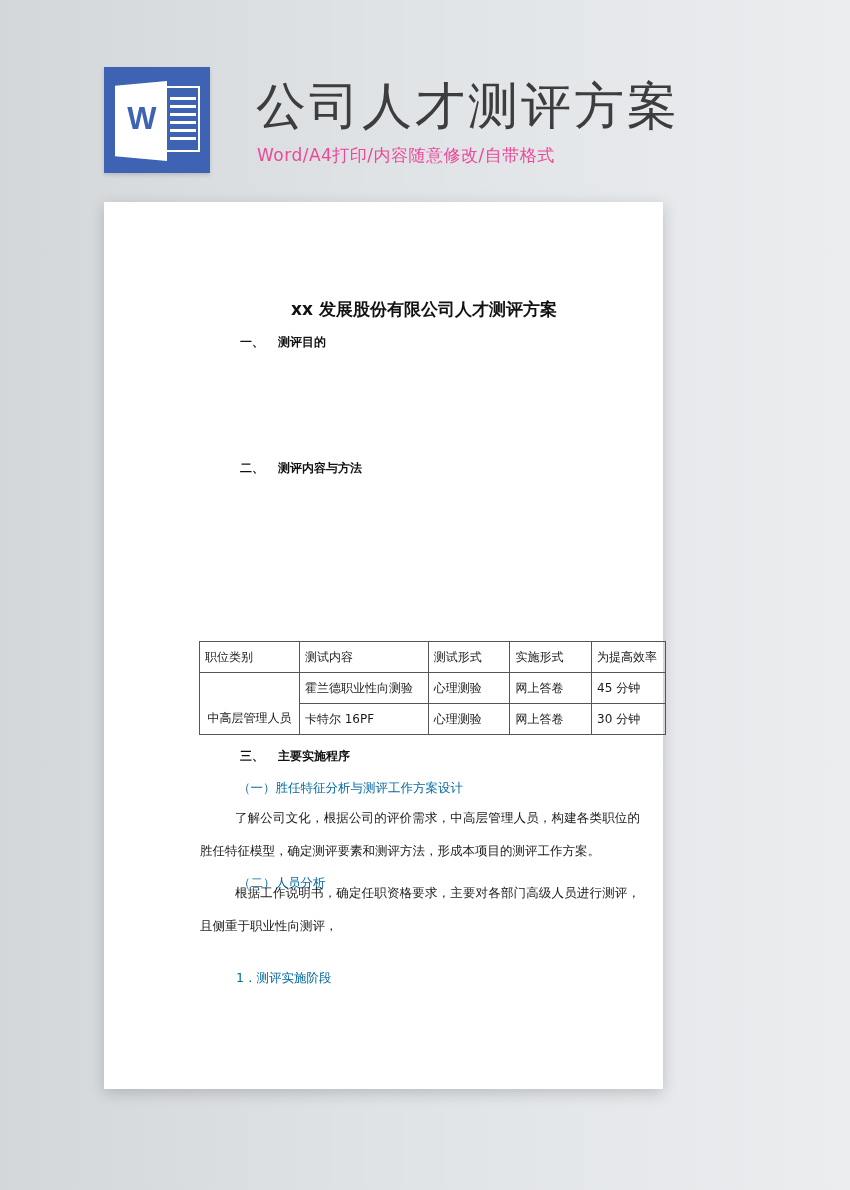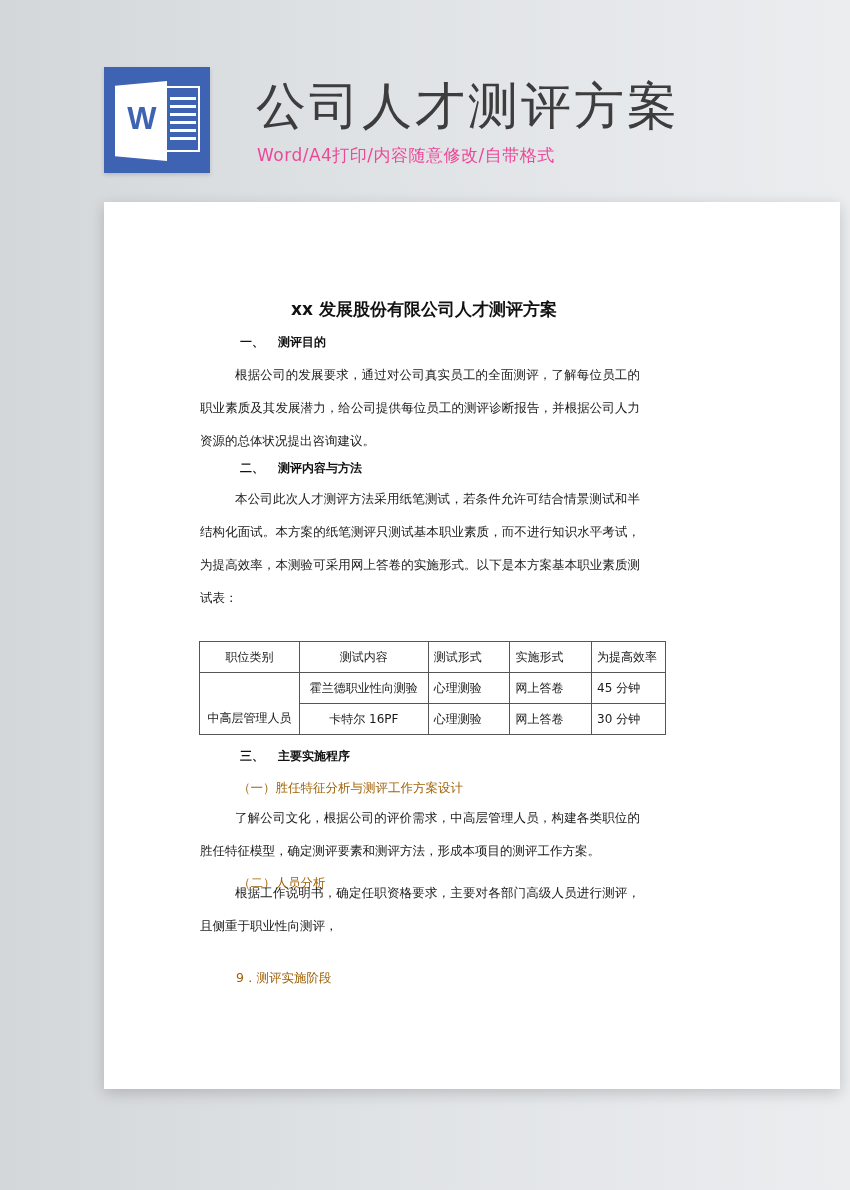--- a/index.html
+++ b/index.html
@@ -31,47 +31,47 @@
   }
   .header-title {
     position:absolute; left:256px; top:74px; font-size:50px; font-weight:normal;
     color:#3d3d3d; letter-spacing:3px; line-height:64px;
   }
   .header-subtitle {
     position:absolute; left:257px; top:143px; font-size:17px; color:#ec4899;
     line-height:24px; letter-spacing:0.5px;
   }
   .page {
-    position:absolute; left:104px; top:202px; width:736px; height:887px;
+    position:absolute; left:104px; top:202px; width:559px; height:887px;
     background:#fff; box-shadow: 0 4px 14px rgba(0,0,0,0.18);
   }
   .doc-title {
     position:absolute; left:0; width:640px; top:96px; text-align:center;
     font-size:17px; font-weight:bold; color:#111; line-height:22px;
   }
   .h {
     position:absolute; left:136px; font-size:12px; font-weight:bold; color:#111; line-height:18px;
   }
   .h .num { display:inline-block; width:38px; }
   .p {
     position:absolute; left:96px; width:440px; font-size:12.5px; color:#1a1a1a;
     line-height:33px; text-indent:35px; text-align:justify;
   }
   .sub {
-    position:absolute; left:134px; font-size:12.5px; color:#a16207; line-height:20px;
+    position:absolute; left:134px; font-size:12.5px; color:#0369a1; line-height:20px;
   }
   table.test-table {
     position:absolute; left:95px; top:439px; width:467px; border-collapse:collapse;
     font-size:12px; color:#1a1a1a;
   }
   table.test-table td {
     border:1px solid #555; height:31px; padding:0 5px; box-sizing:border-box;
     white-space:nowrap;
   }
-  table.test-table td.c { text-align:center; }
+  table.test-table td.c { }
   table.test-table td.bottom { vertical-align:bottom; padding-bottom:7px; text-align:center; }
 </style>
 </head>
 <body>
 
 <div class="word-logo">
   <div class="doc-back"></div>
   <div class="line" style="top:30px"></div>
   <div class="line" style="top:38px"></div>
   <div class="line" style="top:46px"></div>
@@ -84,26 +84,24 @@
 
 <div class="header-title">公司人才测评方案</div>
 <div class="header-subtitle">Word/A4打印/内容随意修改/自带格式</div>
 
 <div class="page">
   <div class="doc-title">xx 发展股份有限公司人才测评方案</div>
 
   <div class="h" style="top:131px">
     <span class="num">一、</span><span>测评目的</span>
   </div>
-  <div class="p" style="top:156px">根据公司的发展要求，通过对公司真实员工的全面测评，了解每位员工的职业素质及其发展潜力，给公司提供每位员工的测评诊断报告，并根据公司人力资源的总体状况提出咨询建议。</div>
 
   <div class="h" style="top:257px">
     <span class="num">二、</span><span>测评内容与方法</span>
   </div>
-  <div class="p" style="top:280px">本公司此次人才测评方法采用纸笔测试，若条件允许可结合情景测试和半结构化面试。本方案的纸笔测评只测试基本职业素质，而不进行知识水平考试，为提高效率，本测验可采用网上答卷的实施形式。以下是本方案基本职业素质测试表：</div>
 
   <table class="test-table">
     <colgroup>
       <col style="width:100px">
         <col style="width:129px">
         <col style="width:82px">
         <col style="width:82px">
         <col style="width:74px">
     </colgroup>
     <tbody>
@@ -133,14 +131,14 @@
   <div class="h" style="top:545px">
     <span class="num">三、</span><span>主要实施程序</span>
   </div>
 
   <div class="sub" style="top:576px">（一）胜任特征分析与测评工作方案设计</div>
   <div class="p" style="top:599px">了解公司文化，根据公司的评价需求，中高层管理人员，构建各类职位的胜任特征模型，确定测评要素和测评方法，形成本项目的测评工作方案。</div>
 
   <div class="sub" style="top:671px">（二）人员分析</div>
   <div class="p" style="top:674px">根据工作说明书，确定任职资格要求，主要对各部门高级人员进行测评，且侧重于职业性向测评，</div>
 
-  <div class="sub" style="top:766px; left:132px">9．测评实施阶段</div>
+  <div class="sub" style="top:766px; left:132px">1．测评实施阶段</div>
 </div>
 
 </body></html>

